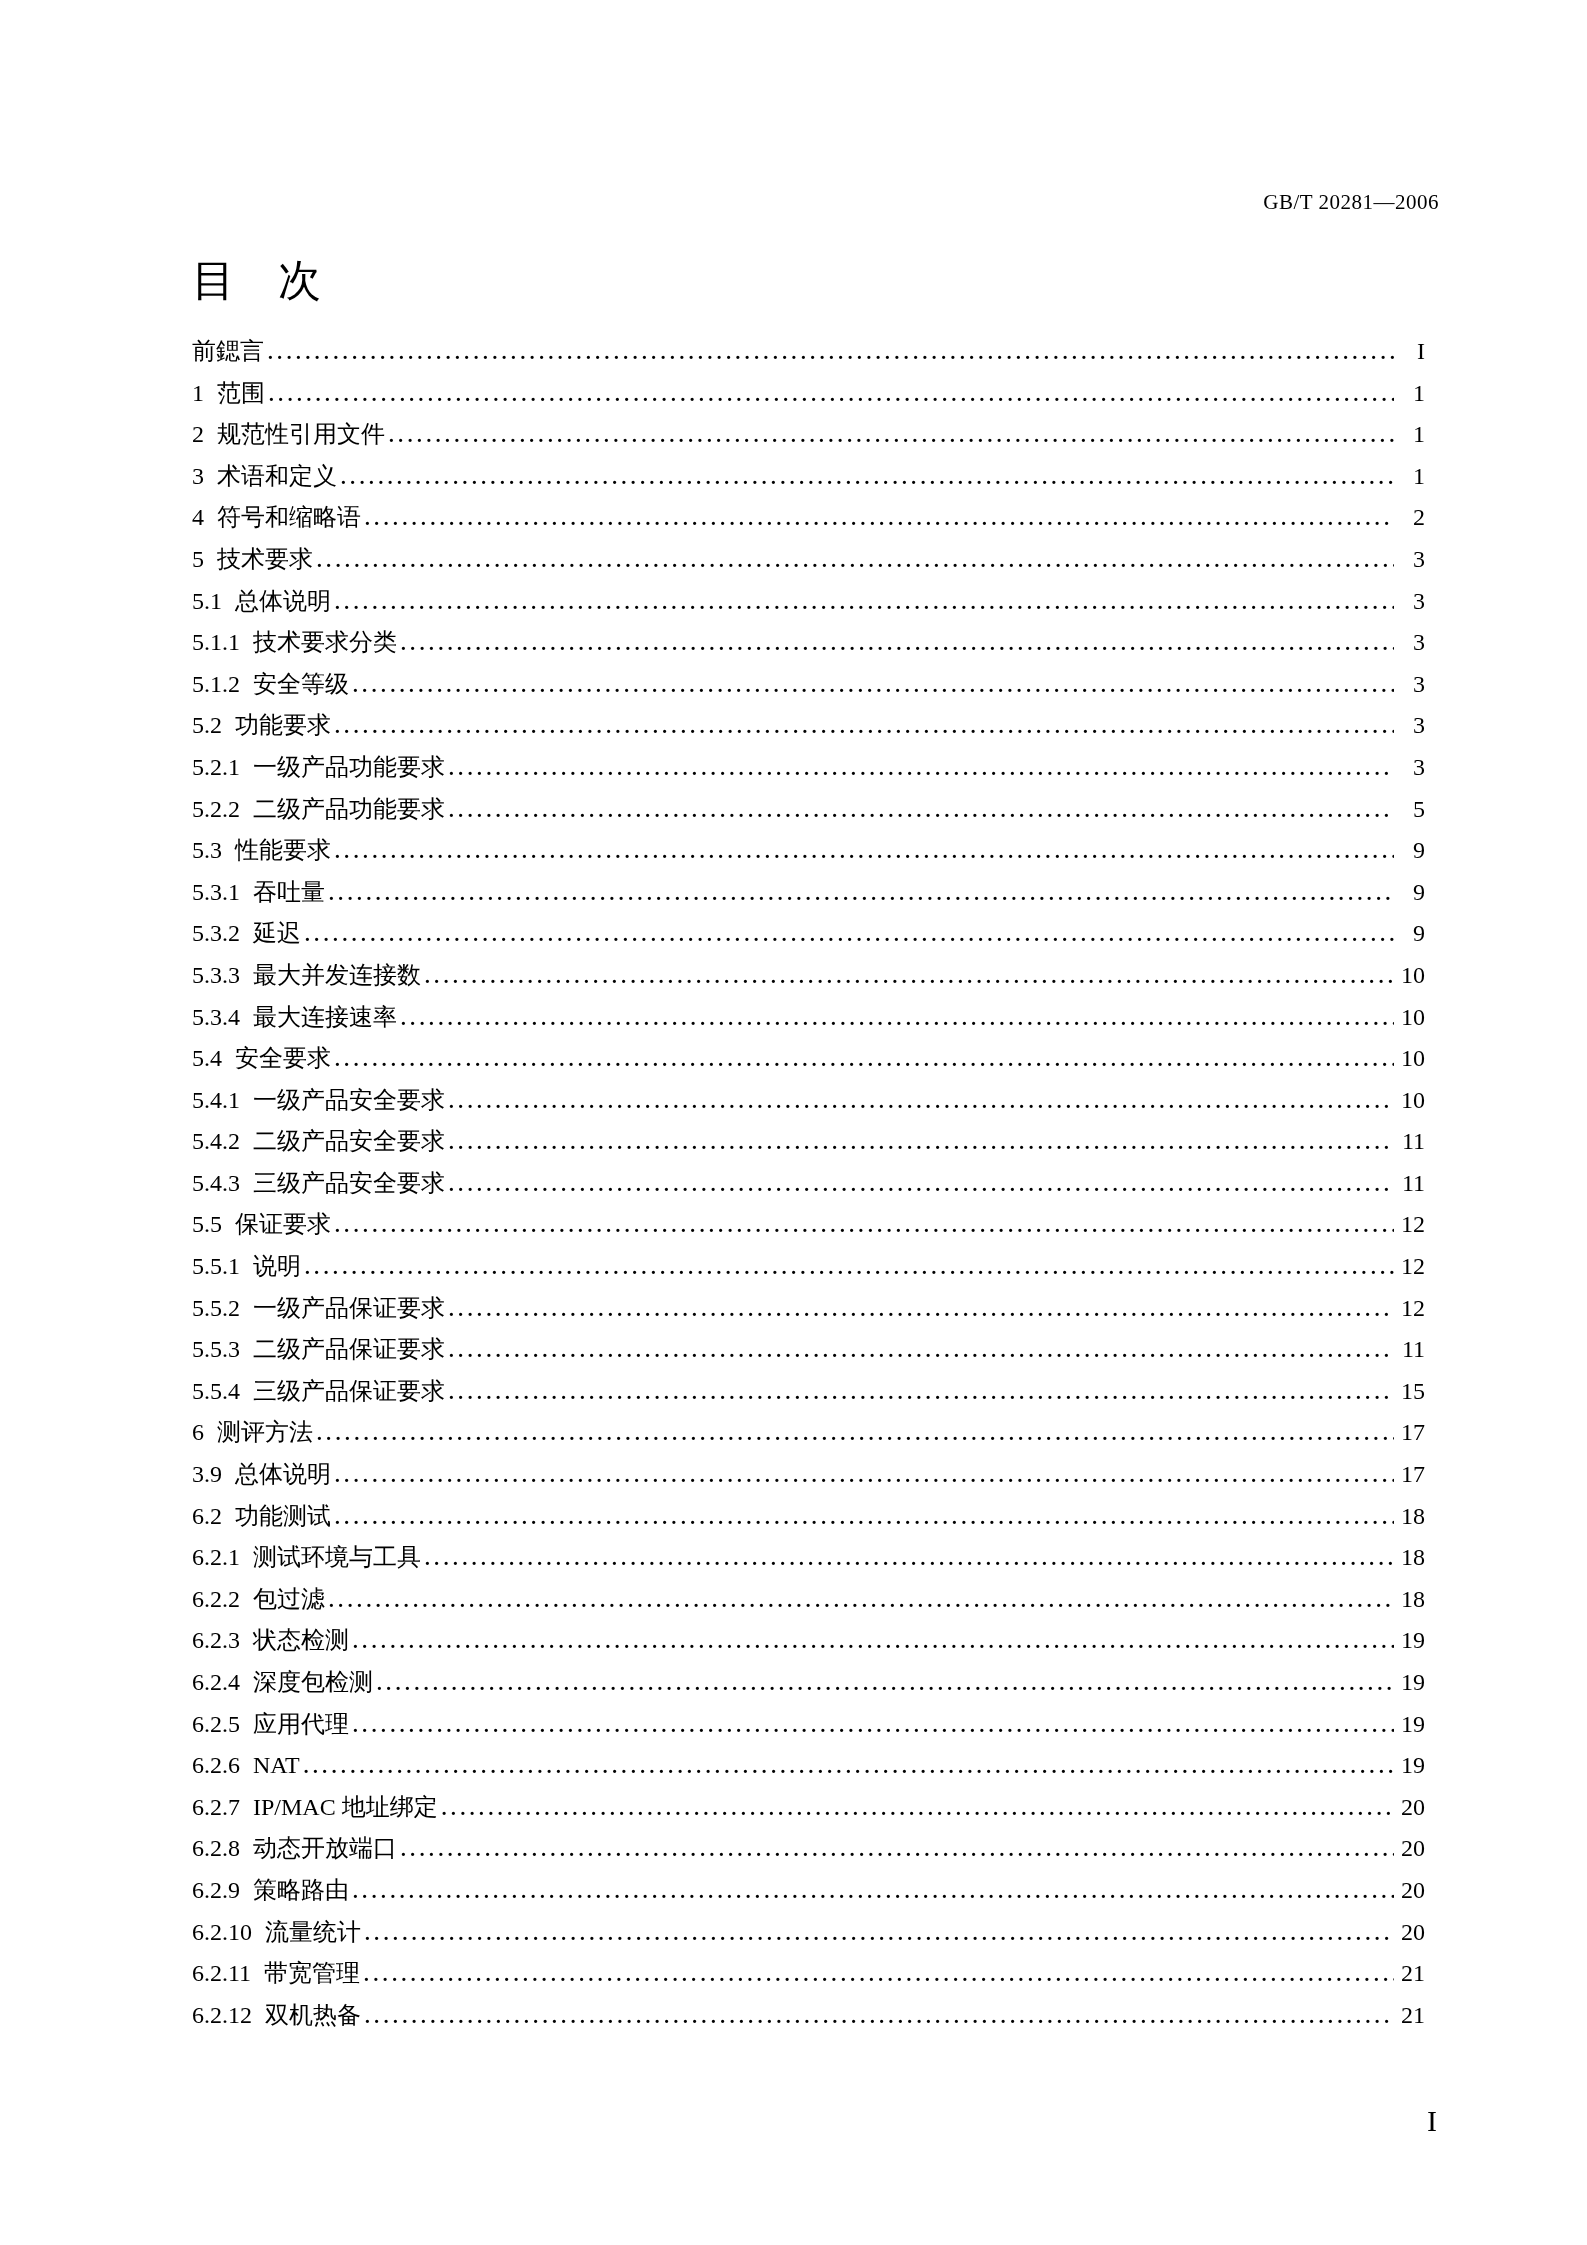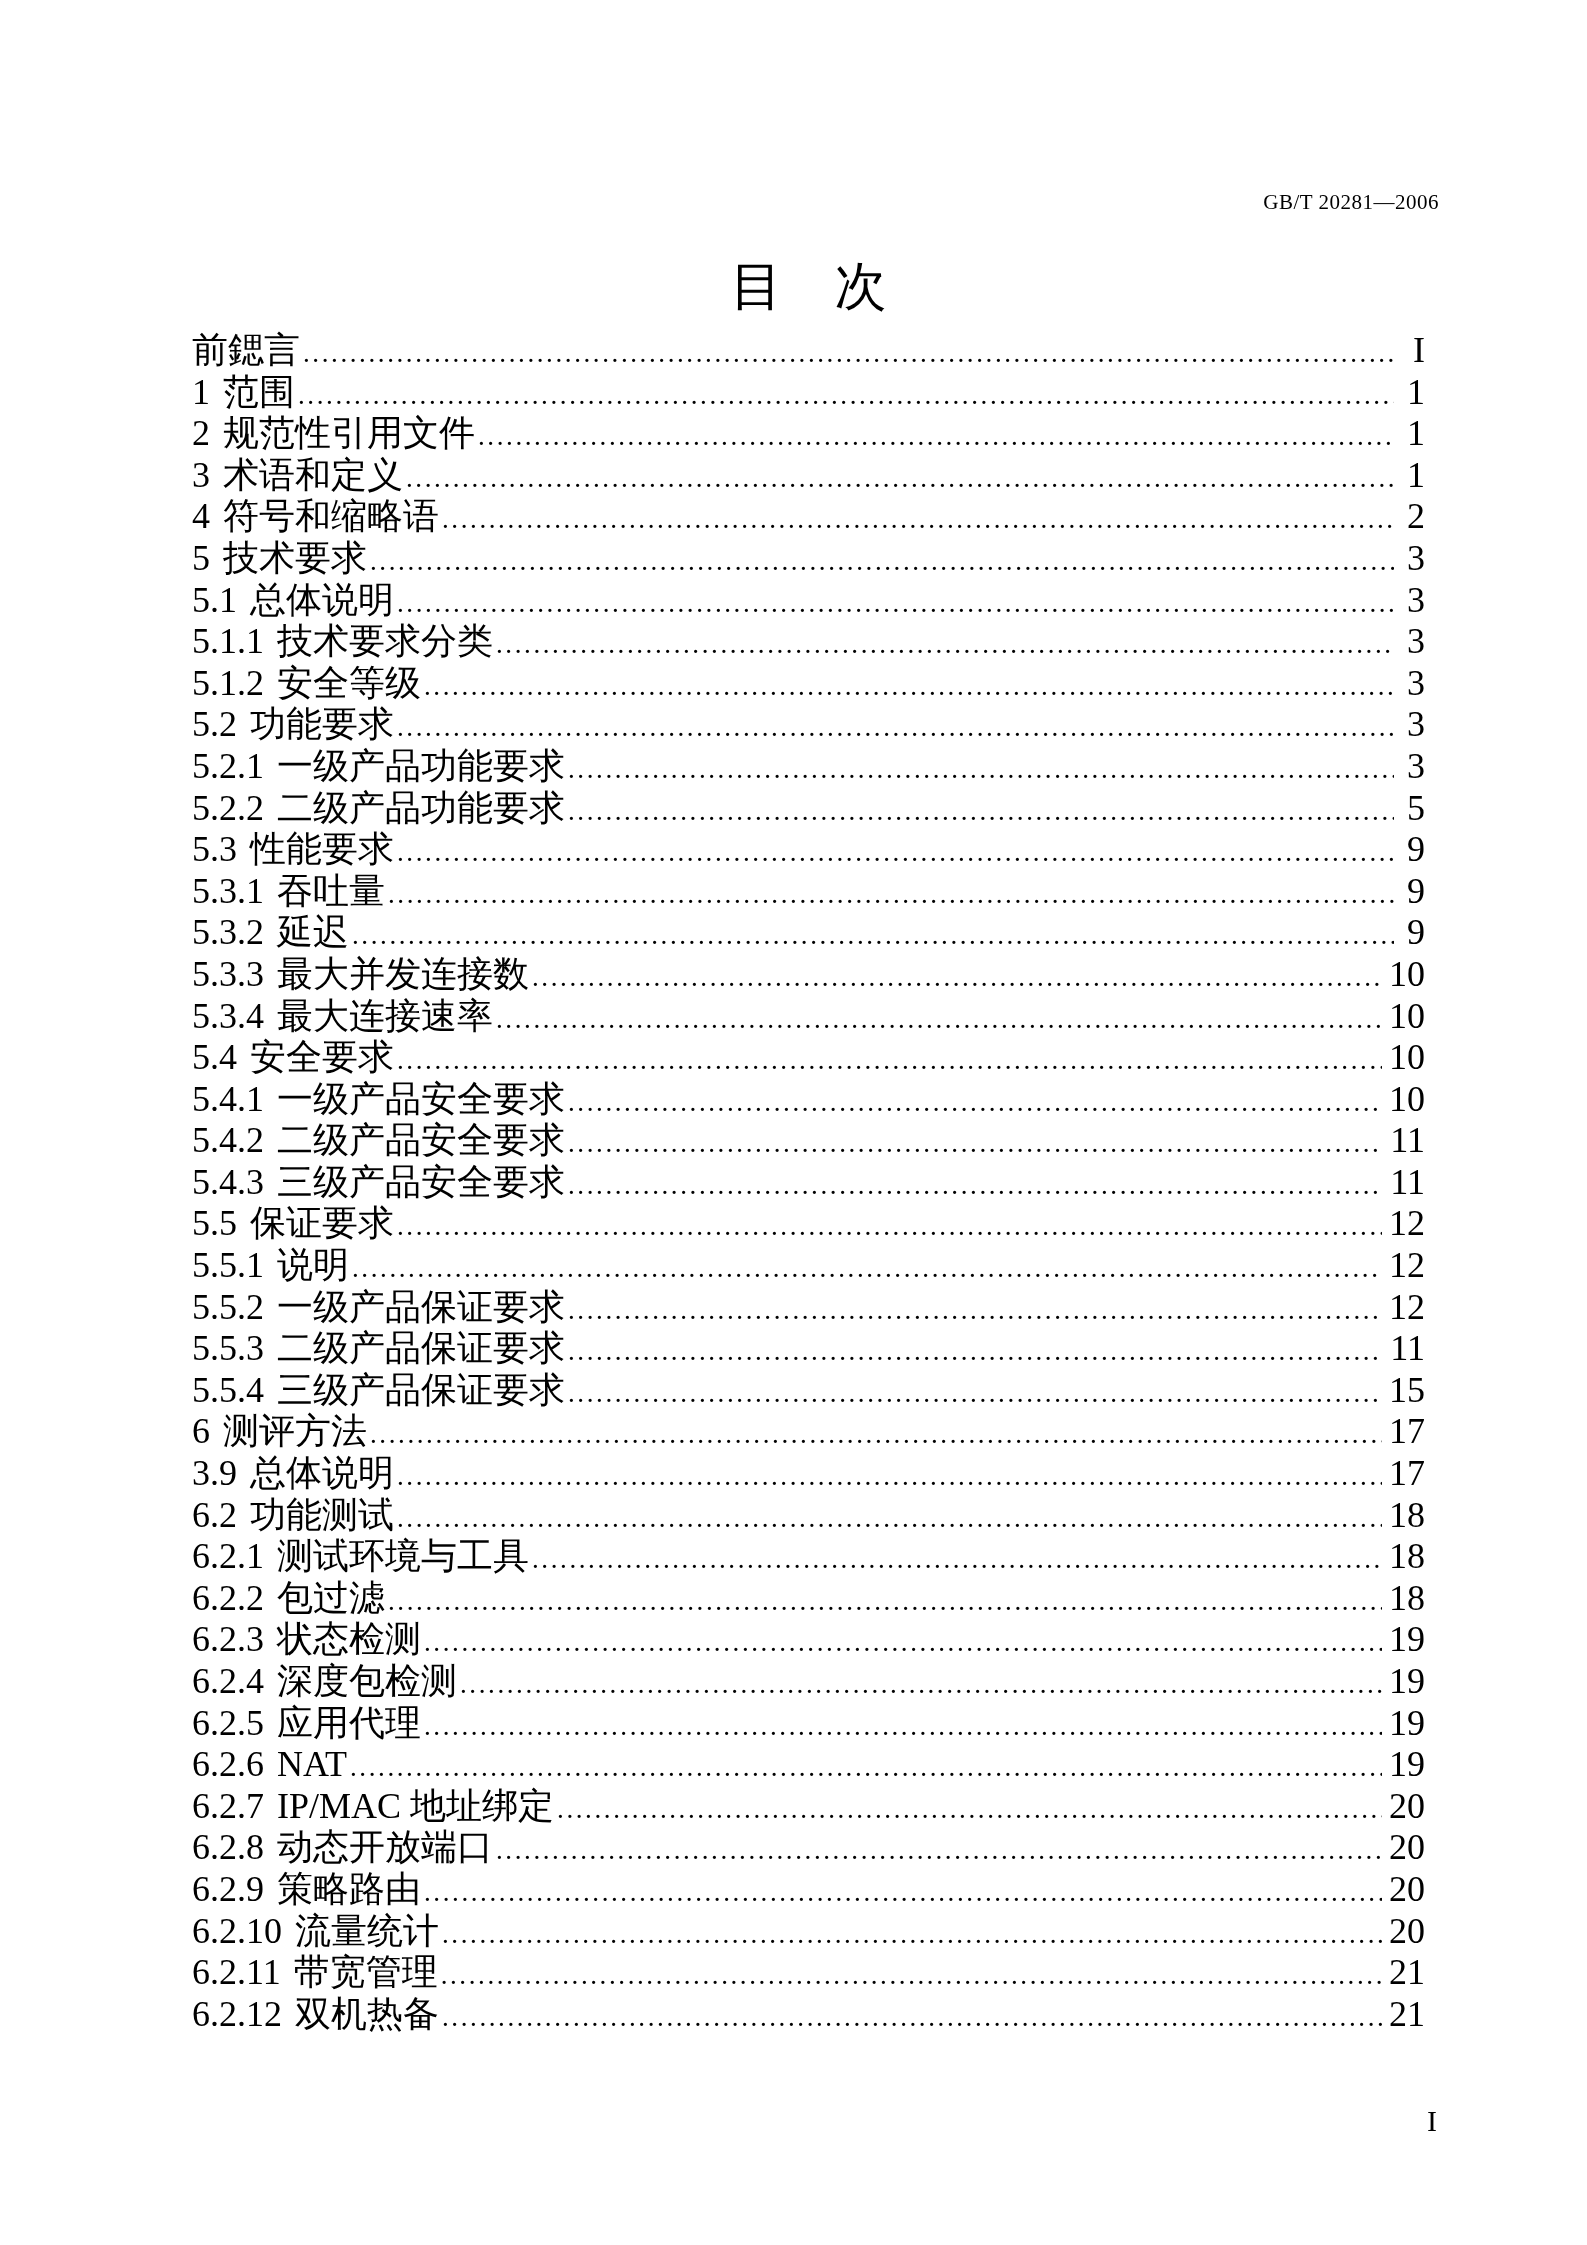--- a/index.html
+++ b/index.html
@@ -18,36 +18,35 @@
     right: 148px;
     font-size: 21px;
     letter-spacing: 0.5px;
     white-space: nowrap;
   }
   .page-title {
     position: absolute;
     top: 252px;
     left: 192px;
     width: 1233px;
-    text-align: center;
-    font-size: 52px;
+    font-size: 43px;
     white-space: pre;
   }
   .toc {
     position: absolute;
     top: 330px;
     left: 192px;
     width: 1233px;
   }
   .toc-row {
     display: flex;
     align-items: baseline;
     height: 41.6px;
     line-height: 41.6px;
-    font-size: 36px;
+    font-size: 24px;
     white-space: nowrap;
     overflow: hidden;
   }
   .toc-num:not(:empty) { margin-right: 13px; }
   .toc-title { flex: 0 0 auto; }
   .toc-leader {
     flex: 1 1 auto;
     overflow: hidden;
     margin-left: 3px;
     min-width: 0;

